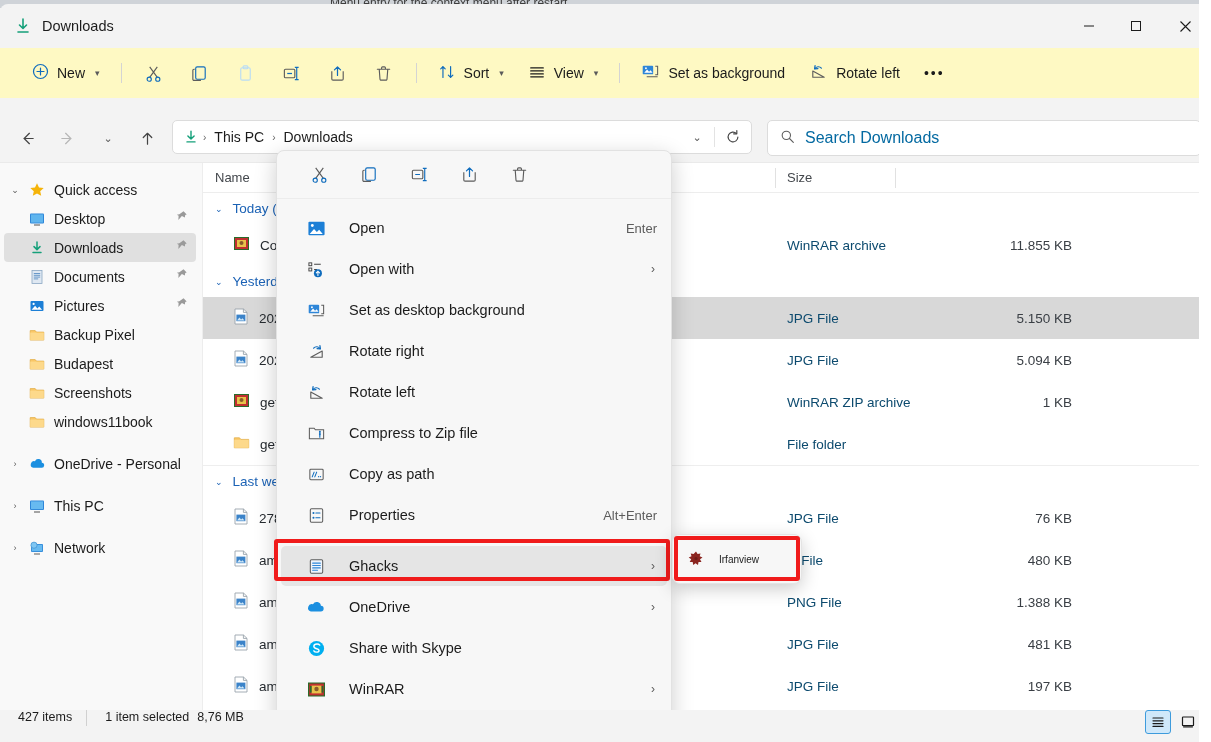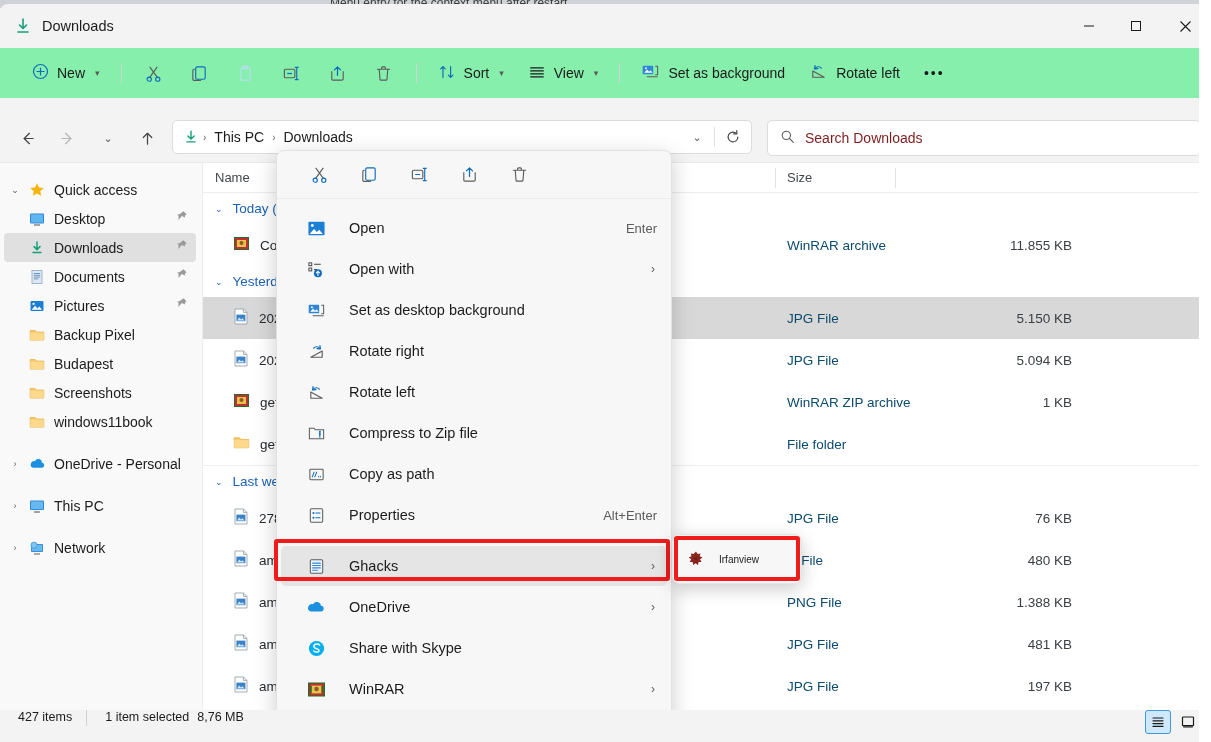--- a/index.html
+++ b/index.html
@@ -43,21 +43,21 @@
   }
   .wc-btn {
     width: 47px; height: 44px; display: flex; align-items: center; justify-content: center;
     color: #1b1b1b;
   }
   .wc-btn:last-child { width: 52px; }
 
   
   .cmdbar {
     position: absolute; left: 0; top: 48px; width: 1211px; height: 50px;
-    background: #86efac;
+    background: #fef9c3;
     display: flex; align-items: center;
   }
   .cmd-item {
     height: 34px; display: flex; align-items: center; gap: 8px;
     padding: 0 10px; border-radius: 5px; margin: 0 2px;
     font-size: 14px; color: #1b1b1b; white-space: nowrap;
   }
   .cmd-item.first { margin-left: 22px; }
   .cmd-icon-btn {
     width: 40px; height: 34px; display: flex; align-items: center; justify-content: center;
@@ -92,21 +92,21 @@
   .addr-vsep { width:1px; height: 20px; background:#e3e3e3; }
   .addr-ic {
     width: 36px; height: 32px; display:flex; align-items:center; justify-content:center;
     color:#444;
   }
   .searchbox {
     position: absolute; left: 767px; top: 120px; width: 434px; height: 36px;
     background: #ffffff; border: 1px solid #dcdcdc; border-radius: 5px;
     display: flex; align-items: center; gap: 10px; padding-left: 12px;
   }
-  .searchbox .ph { font-size: 14px; color: #7f1d1d; }
+  .searchbox .ph { font-size: 16px; color: #0369a1; }
 
   
   .main {
     position: absolute; left: 0; top: 162px; width: 1211px; height: 548px;
     background: #ffffff;
     border-top: 1px solid #eaeaea;
   }
   .sidebar {
     position: absolute; left: 0; top: 0; width: 203px; height: 548px;
     background: #f9f9f9; border-right: 1px solid #ededed;

